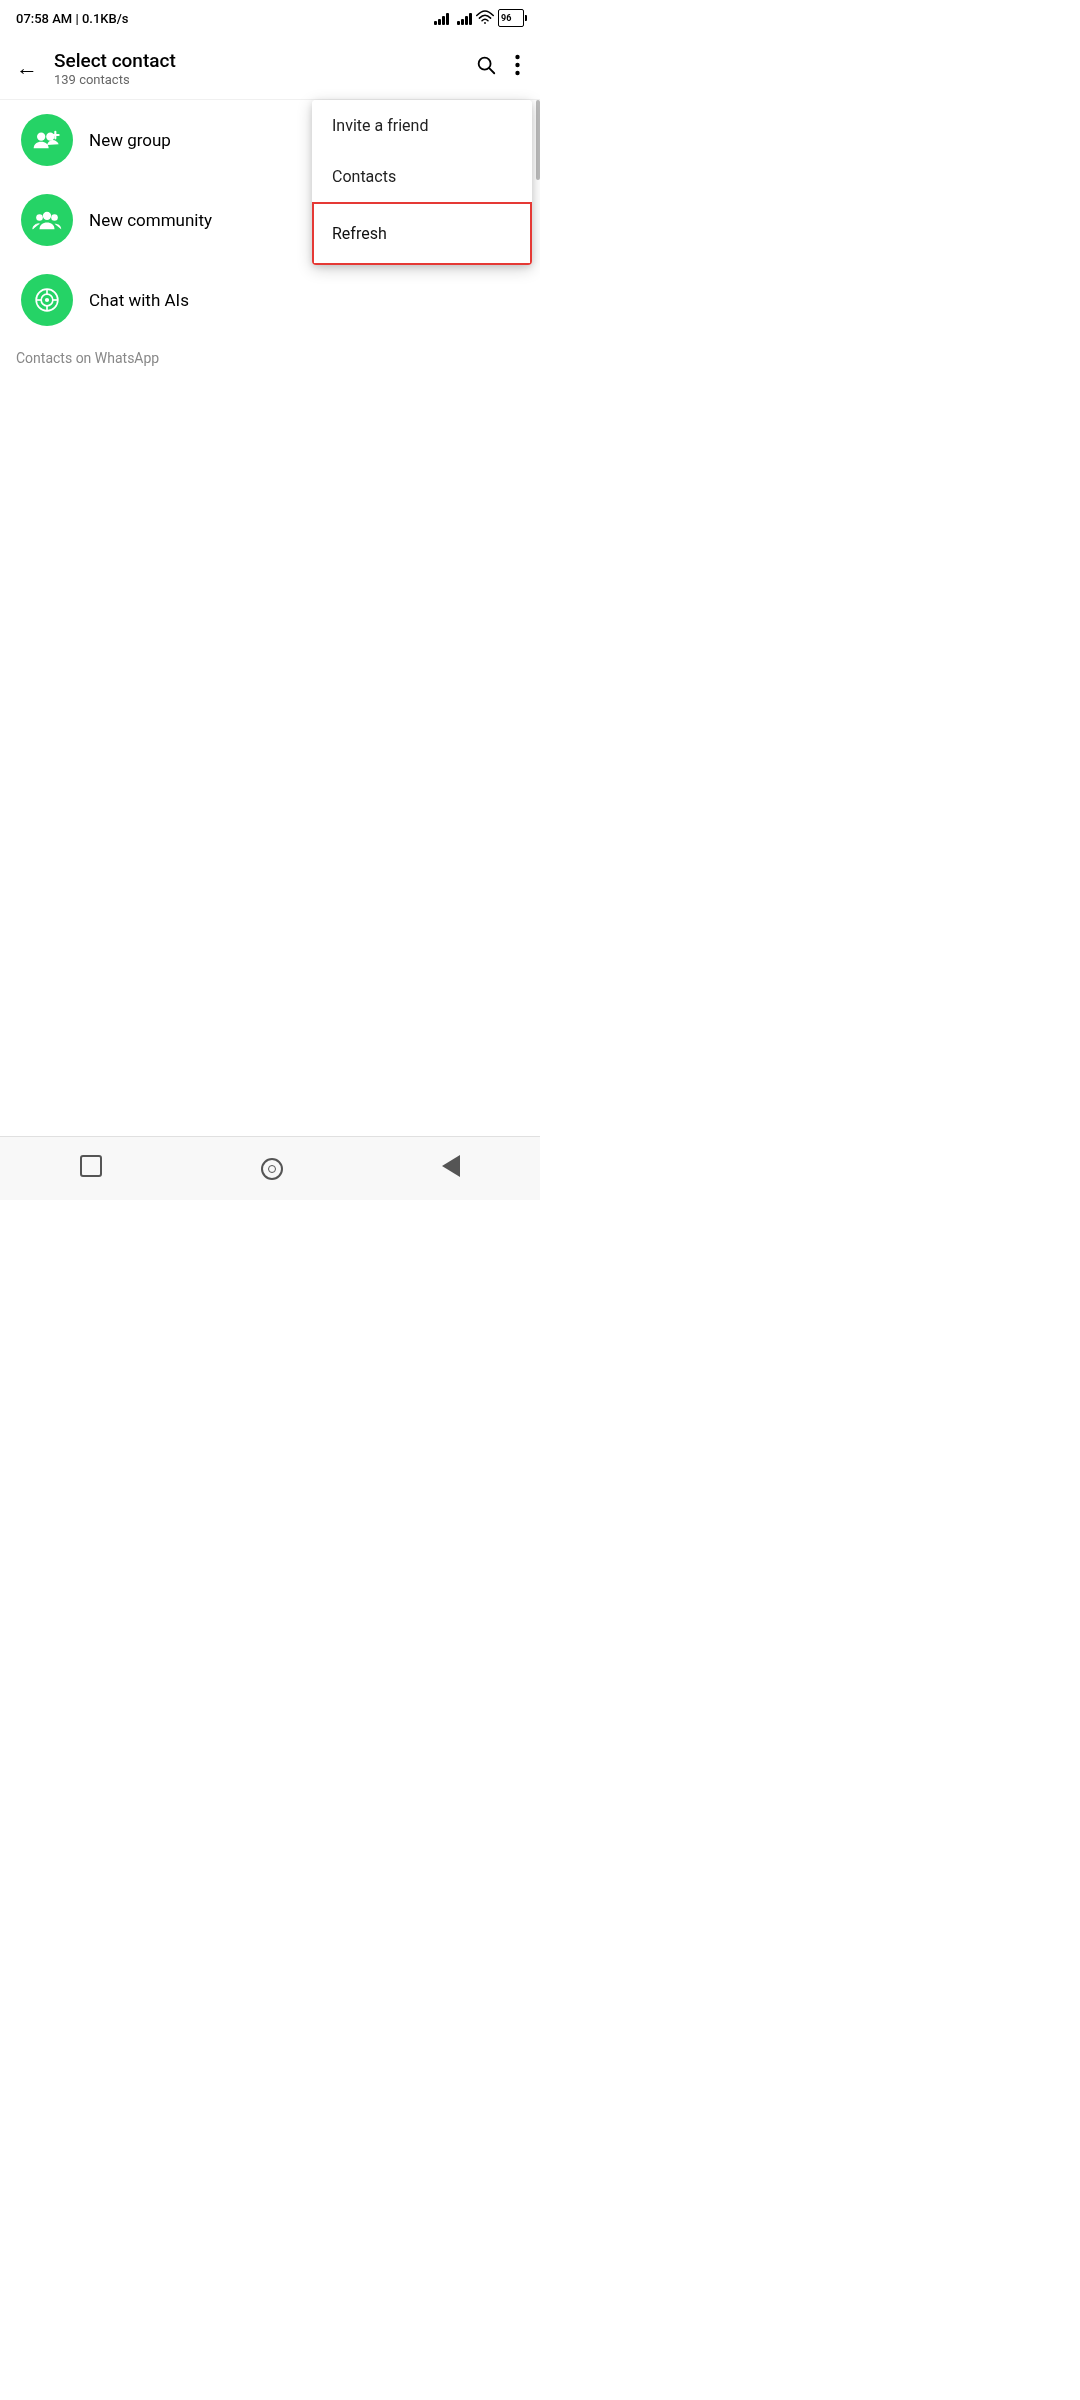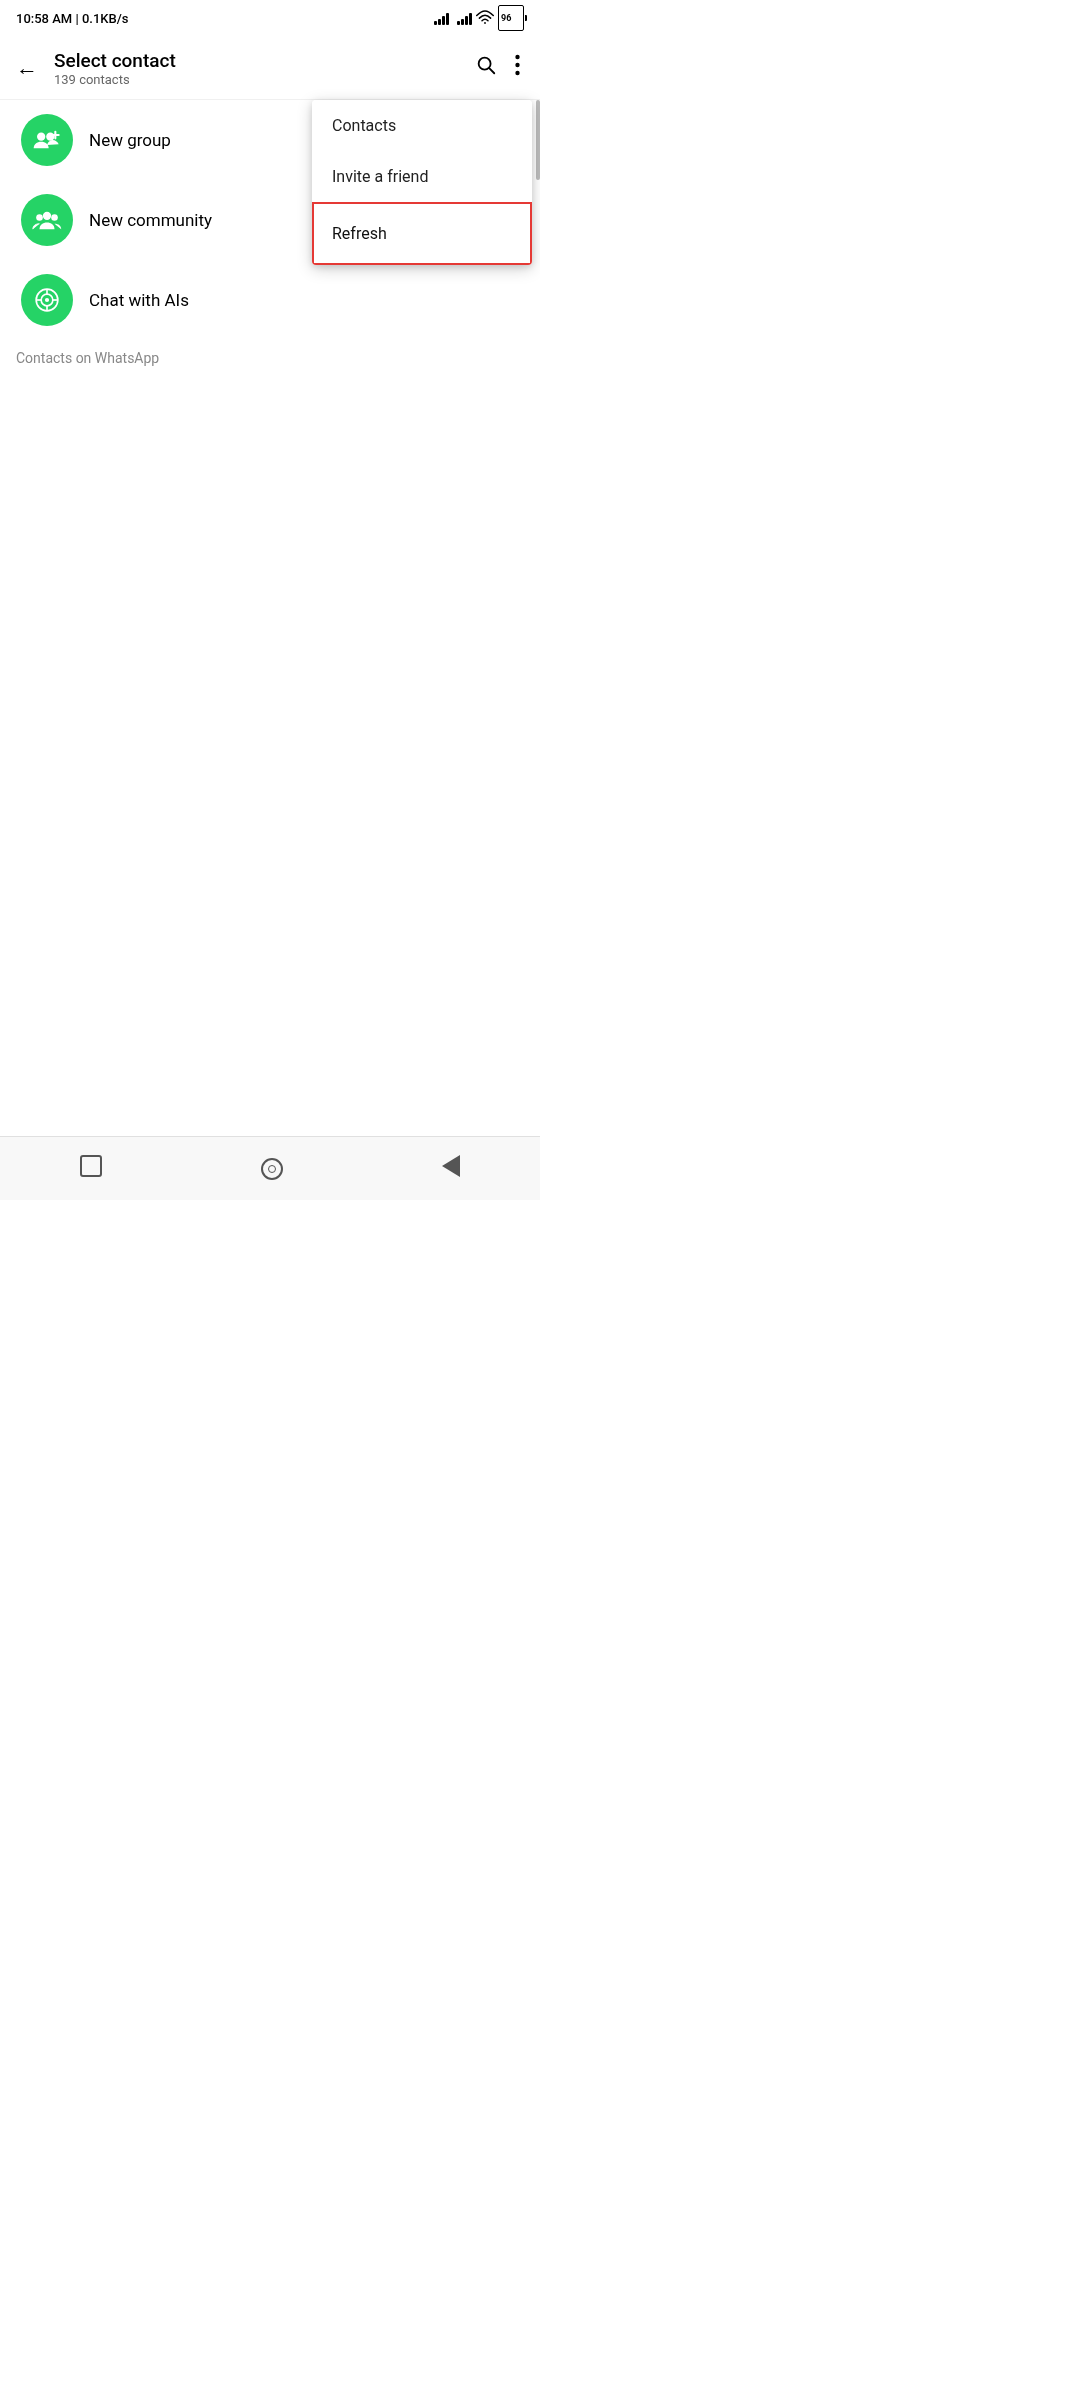--- a/index.html
+++ b/index.html
@@ -48,21 +48,21 @@
       font-size: 14px;
       color: #000;
     }
     .battery-icon {
       display: flex;
       align-items: center;
       border: 1.5px solid #000;
       border-radius: 2px;
       padding: 1px 2px;
       position: relative;
-      height: 26px;
+      height: 18px;
       width: 26px;
       font-size: 9px;
       font-weight: bold;
       color: #000;
     }
     .battery-icon::after {
       content: '';
       position: absolute;
       right: -4px;
       top: 50%;
@@ -240,21 +240,21 @@
       border-top: 11px solid transparent;
       border-bottom: 11px solid transparent;
       border-right: 18px solid #555;
       display: inline-block;
     }
   </style>
 </head>
 <body>
 
 <div class="status-bar">
-  <span class="status-time">10:58 AM | 0.1KB/s</span>
+  <span class="status-time">07:58 AM | 0.1KB/s</span>
   <div class="status-icons">
 
     <div class="signal-bars">
       <span style="height:4px"></span>
       <span style="height:6px"></span>
       <span style="height:9px"></span>
       <span style="height:12px"></span>
     </div>
 
     <div class="signal-bars" style="margin-left:4px">
@@ -349,22 +349,22 @@
     <span class="item-label">Chat with AIs</span>
   </div>
 
 </div>
 
 <div class="section-label">Contacts on WhatsApp</div>
 
 <div class="scrollbar-indicator"></div>
 
 <div class="dropdown-overlay">
+  <div class="dropdown-item">Invite a friend</div>
   <div class="dropdown-item">Contacts</div>
-  <div class="dropdown-item">Invite a friend</div>
   <div class="dropdown-item highlighted">Refresh</div>
 </div>
 
 <div class="nav-bar">
   <div class="nav-btn">
     <div class="sq-icon"></div>
   </div>
   <div class="nav-btn">
     <div class="circle-icon">
       <div class="circle-icon-inner"></div>

